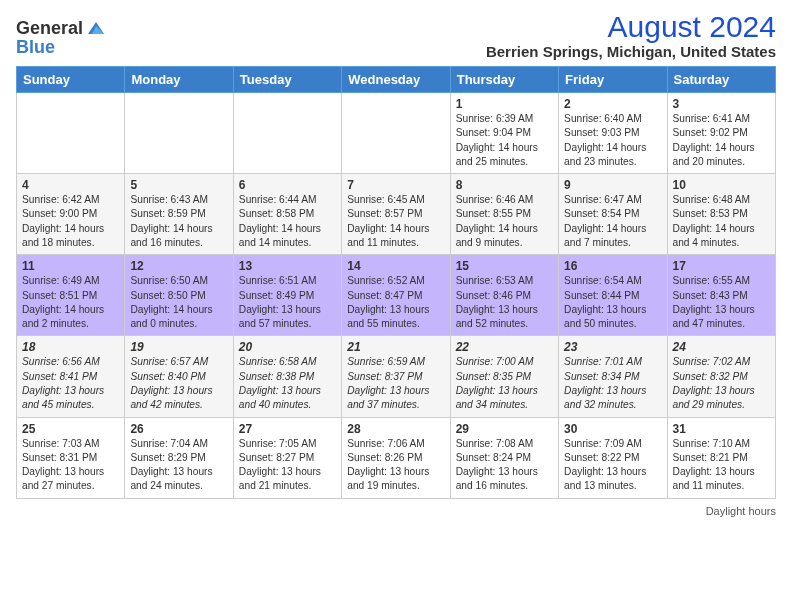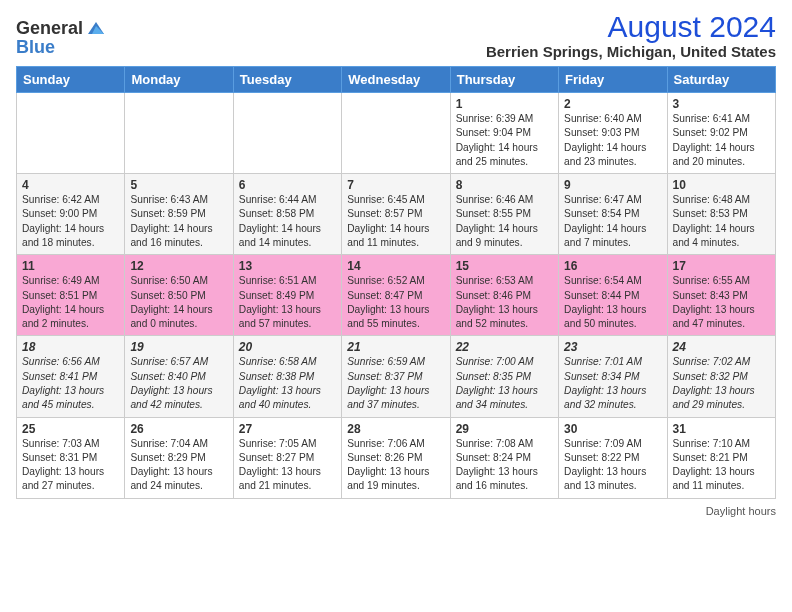--- a/index.html
+++ b/index.html
@@ -80,21 +80,21 @@
     }
     .footer {
       margin-top: 6px;
       font-size: 11px;
       color: #555;
       text-align: right;
     }
     
     .row-0 td { background: #fff; }
     .row-1 td { background: #e8e8e8; }
-    .row-2 td { background: #f9a8d4; }
+    .row-2 td { background: #c4b5fd; }
     .row-3 td { background: #e8e8e8; font-style: italic; }
     .row-4 td { background: #fff; }
   </style>
 </head>
 <body>
 
 <div class="header-area">
   <div class="logo">
     <div style="display:flex;align-items:center;gap:2px;">
       <span style="font-size:18px;font-weight:bold;color:#333;">General</span>

